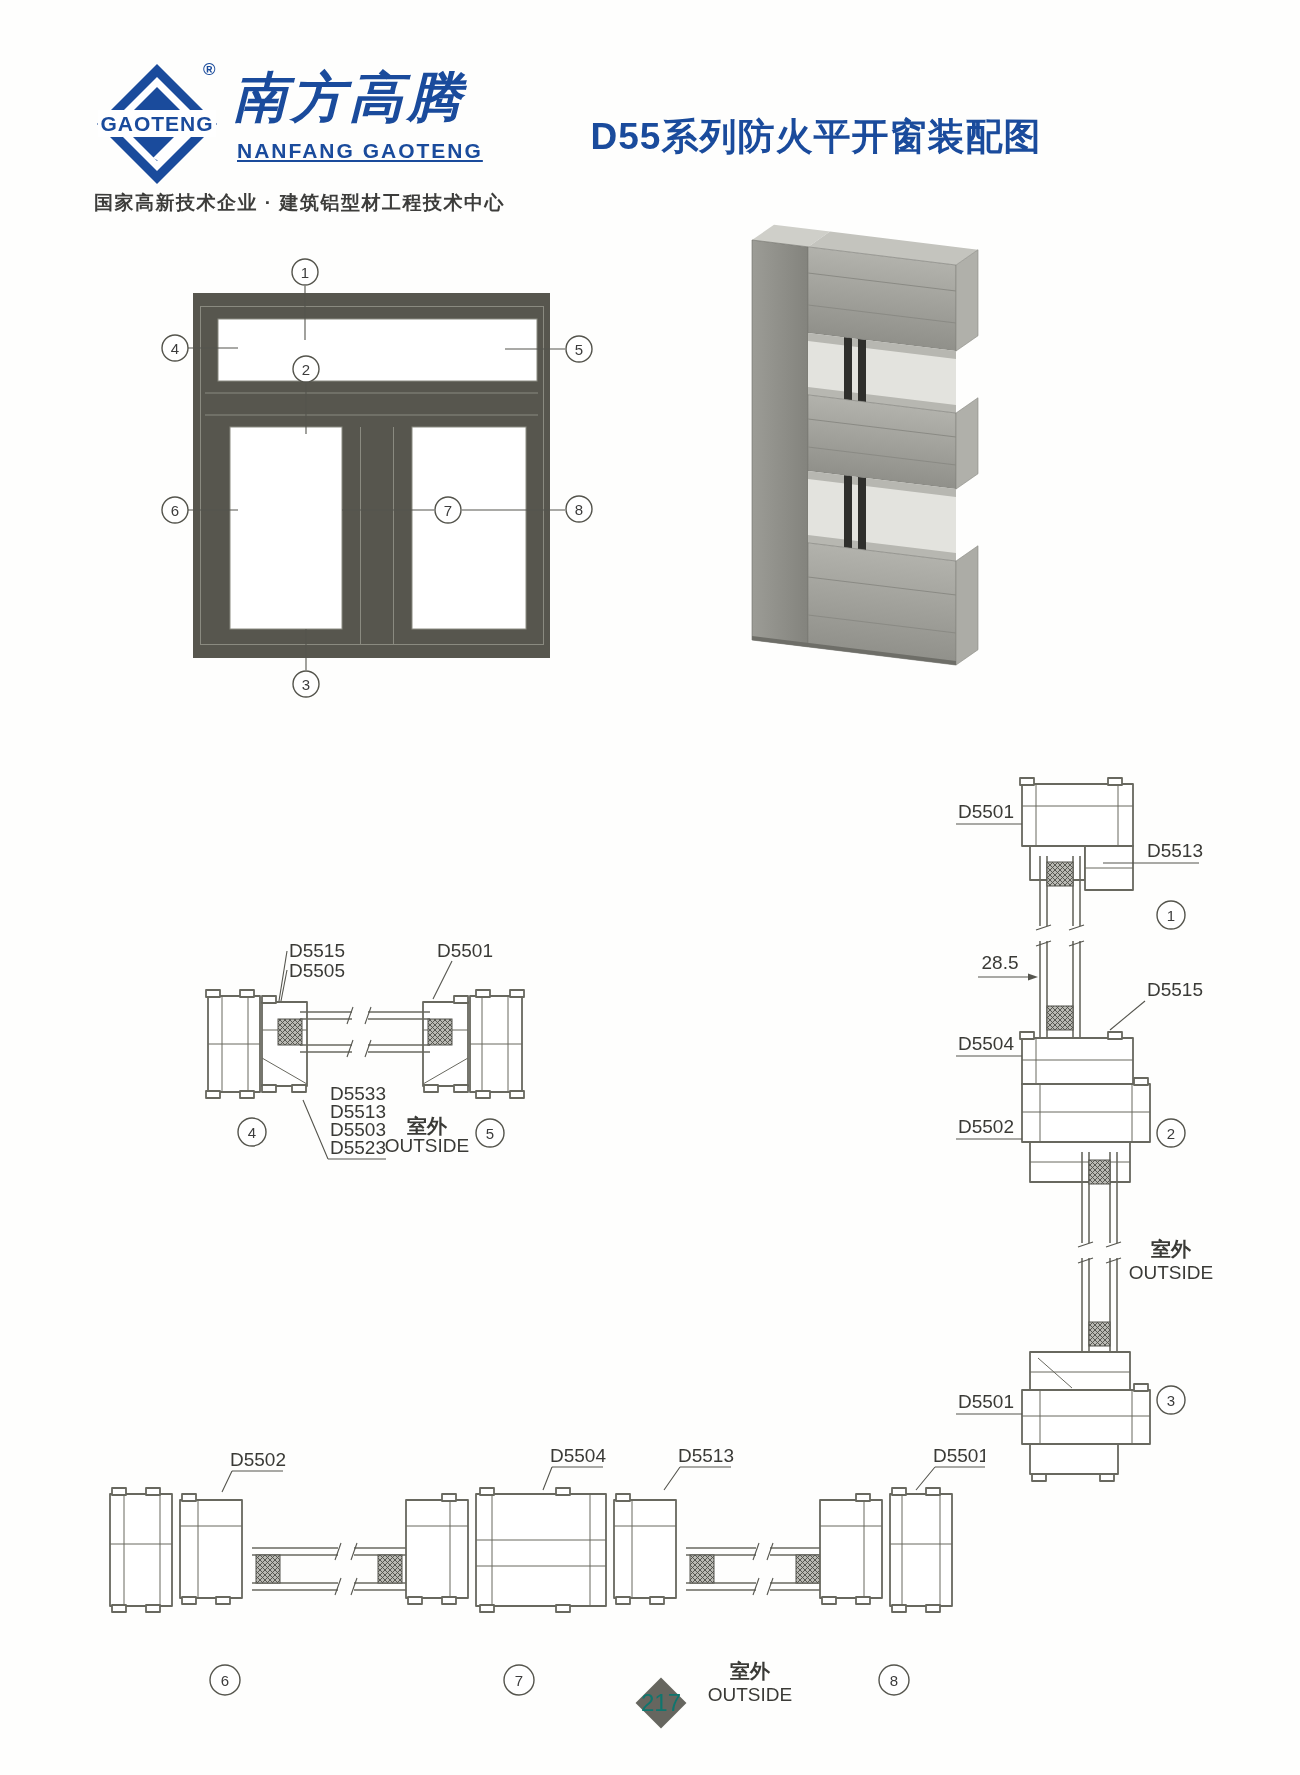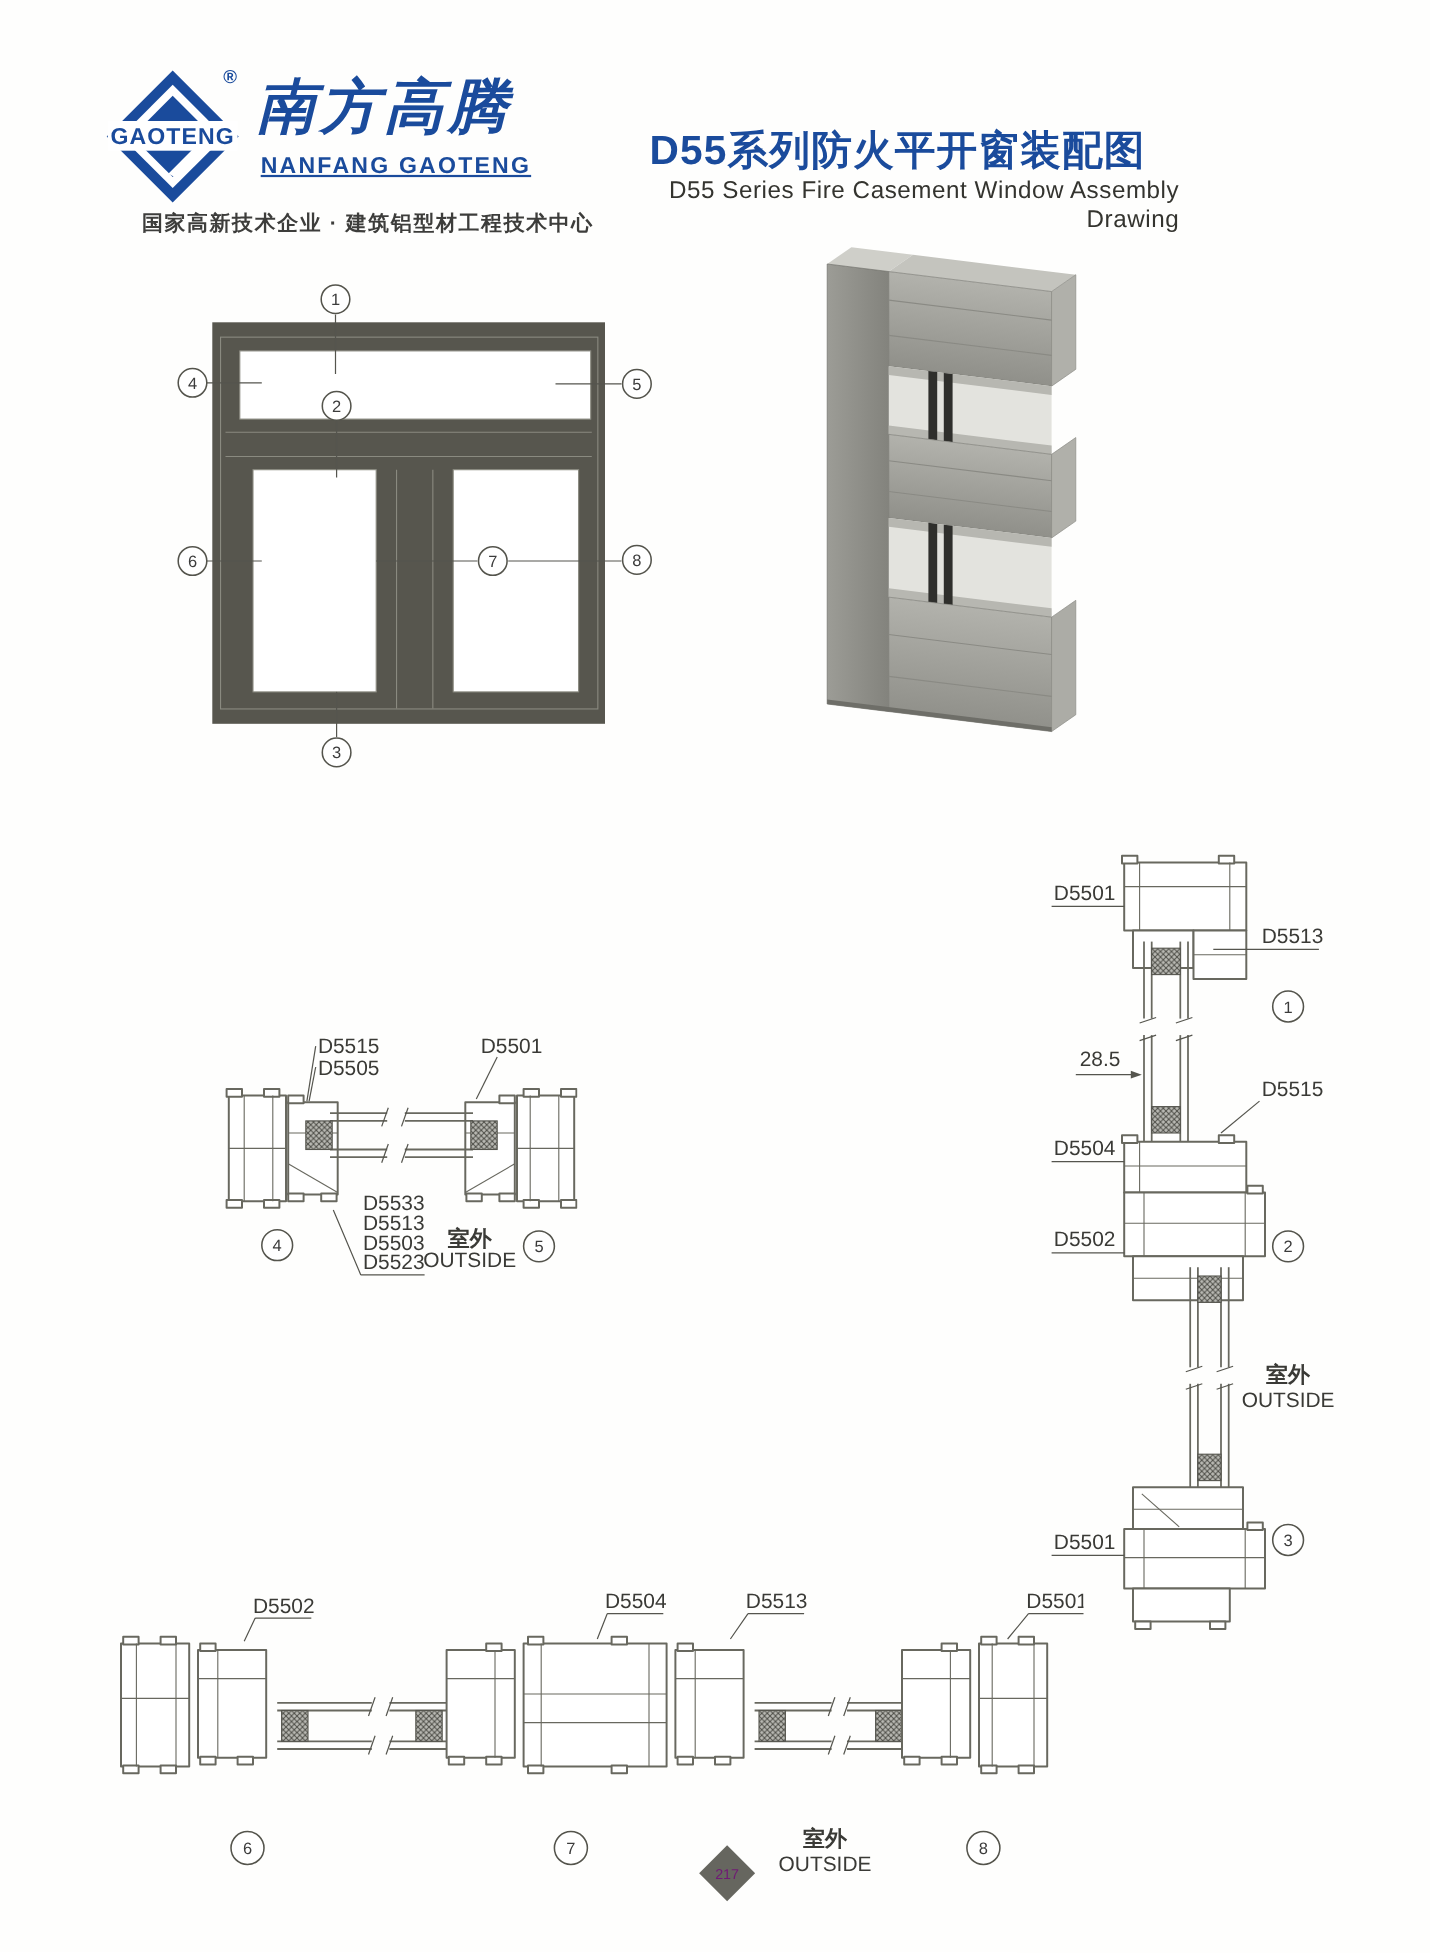--- a/index.html
+++ b/index.html
@@ -19,44 +19,43 @@
   .gl{stroke:#68685f;stroke-width:1.6;fill:none;}
   .ld{stroke:#55554e;stroke-width:1.1;fill:none;}
   .hl{stroke:#8a8a80;stroke-width:1;fill:none;}
   .cout{fill:#ffffff;stroke:#54544c;stroke-width:1.4;}
   .t19{font-size:19px;fill:#3a3a36;}
   .t20{font-size:20px;fill:#3a3a36;font-weight:bold;}
   .tout{font-size:19px;fill:#3a3a36;}
   .tnum{font-size:15px;fill:#3c3c3c;text-anchor:middle;}
   .tmid{text-anchor:middle;}
   .diamond{position:absolute;left:8px;top:8px;width:36px;height:36px;background:#66665f;transform:rotate(45deg);}
-  .diamond-num{position:absolute;inset:0;display:flex;align-items:center;justify-content:center;color:#701a75;font-size:13px;}
+  .diamond-num{position:absolute;inset:0;display:flex;align-items:center;justify-content:center;color:#0f766e;font-size:24px;}
 </style>
 </head>
 <body>
 
 <div id="page">
 
   <div class="abs" style="left:95px;top:62px;width:124px;height:124px;">
     <svg viewBox="0 0 124 124" width="124" height="124">
       <polygon points="62,2 122,62 62,122 2,62" fill="#1a4b9c"></polygon>
       <polygon points="62,15 109,62 62,109 15,62" fill="#ffffff"></polygon>
       <polygon points="62,25 99,62 62,99 25,62" fill="#1a4b9c"></polygon>
       <polygon points="58,96 90,64 97,72 66,100" fill="#ffffff"></polygon>
       <rect x="3" y="48" width="118" height="27" fill="#ffffff"></rect>
       <text x="62" y="69" class="logo-band-text">GAOTENG</text>
     </svg>
   </div>
   <div class="abs reg" style="left:203px;top:60px;">®</div>
   <div class="abs cn-name" style="left:233px;top:70px;">南方高腾</div>
   <div class="abs en-name" style="left:237px;top:140px;text-decoration:underline;">NANFANG GAOTENG</div>
-  <div class="abs tagline" style="left:94px;top:190px;margin-left:35px;">国家高新技术企业 · 建筑铝型材工程技术中心</div>
+  <div class="abs tagline" style="left:94px;top:190px;">国家高新技术企业 · 建筑铝型材工程技术中心</div>
 
   <div class="abs title-cn" style="left:560px;top:112px;">D55系列防火平开窗装配图</div>
-  <div class="abs title-en" style="left:520px;top:160px;">D55 Series Fire Casement Window Assembly Drawing</div>
 
   <svg class="abs" style="left:140px;top:245px;" width="470" height="470" viewBox="140 245 470 470">
     <rect x="193" y="293" width="357" height="365" fill="#57564e"></rect>
     <rect x="200.5" y="306.5" width="343" height="338" class="hl"></rect>
     <rect x="218" y="319" width="319" height="62" fill="#ffffff" stroke="#8a8a80" stroke-width="1"></rect>
     <line x1="205" y1="393" x2="538" y2="393" class="hl"></line>
     <line x1="205" y1="415" x2="538" y2="415" class="hl"></line>
     <rect x="230" y="427" width="112" height="202" fill="#ffffff" stroke="#8a8a80" stroke-width="1"></rect>
     <rect x="412" y="427" width="114" height="202" fill="#ffffff" stroke="#8a8a80" stroke-width="1"></rect>
     <line x1="360.5" y1="427" x2="360.5" y2="644" class="hl"></line>

